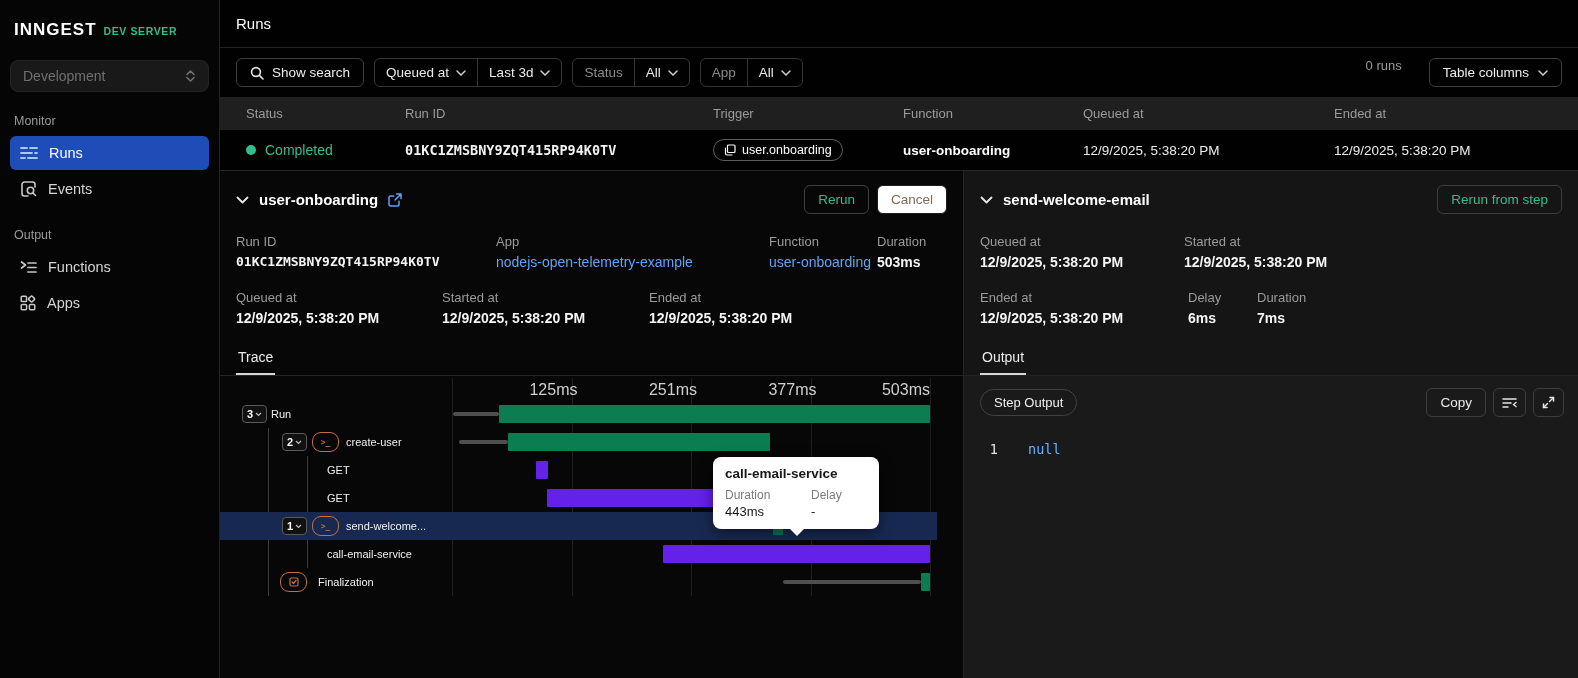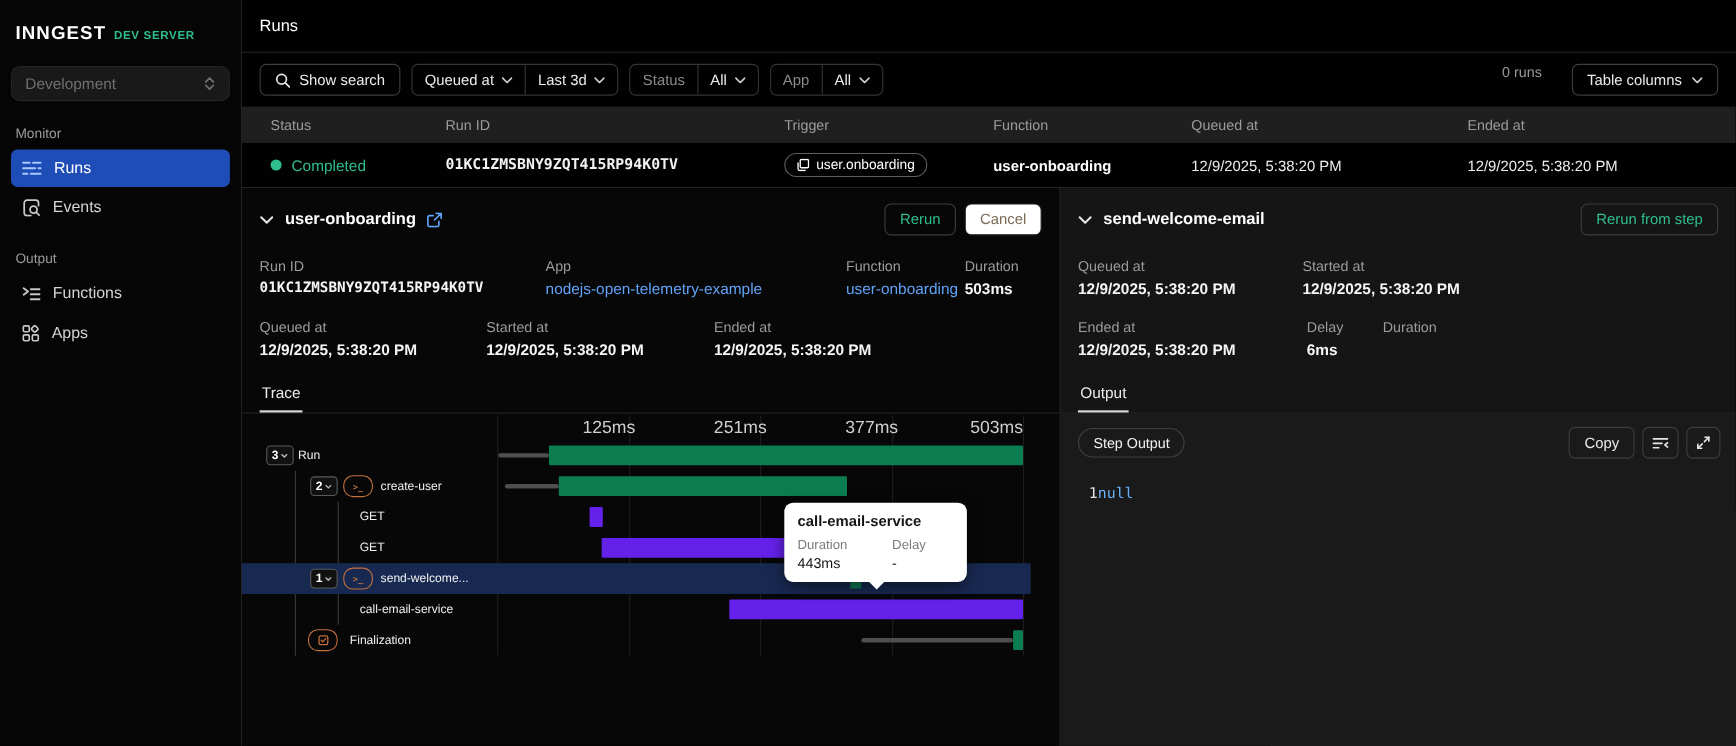--- a/index.html
+++ b/index.html
@@ -104,21 +104,21 @@
     border-left:8px solid transparent; border-right:8px solid transparent; border-top:8px solid #fff; }
 
   
   .output-section { flex:1; background:#1a1a1a; display:flex; flex-direction:column; }
   .output-toolbar { display:flex; align-items:center; padding:12px 14px 10px 16px; }
   .pill { border:1px solid #414141; border-radius:999px; padding:5px 13px; font-size:13px; color:#f0f0f0; }
   .output-toolbar-right { margin-left:auto; display:flex; gap:7px; }
   .code { padding:14px 0; font-size:13.5px; }
   .code-line { display:flex; }
   .line-no { width:34px; text-align:right; color:#e3e3e3; flex:none; }
-  .code-null { color:#6ab0f9; }
+  .code-null { color:#6ab0f9; margin-left:30px; }
 
   svg { display:block; }
 </style>
 </head>
 <body>
 
 <div class="app">
 
   <div class="sidebar">
     <div class="logo-row">
@@ -466,20 +466,21 @@
           <div>
             <div class="info-label">Ended at</div>
             <div class="info-value">12/9/2025, 5:38:20 PM</div>
           </div>
           <div>
             <div class="info-label">Delay</div>
             <div class="info-value">6ms</div>
           </div>
           <div>
             <div class="info-label">Duration</div>
+            <div class="info-value">7ms</div>
           </div>
         </div>
 
         <div class="tabs">
           <div class="tab active">Output</div>
         </div>
 
         <div class="output-section">
           <div class="output-toolbar">
             <span class="pill">Step Output</span>

